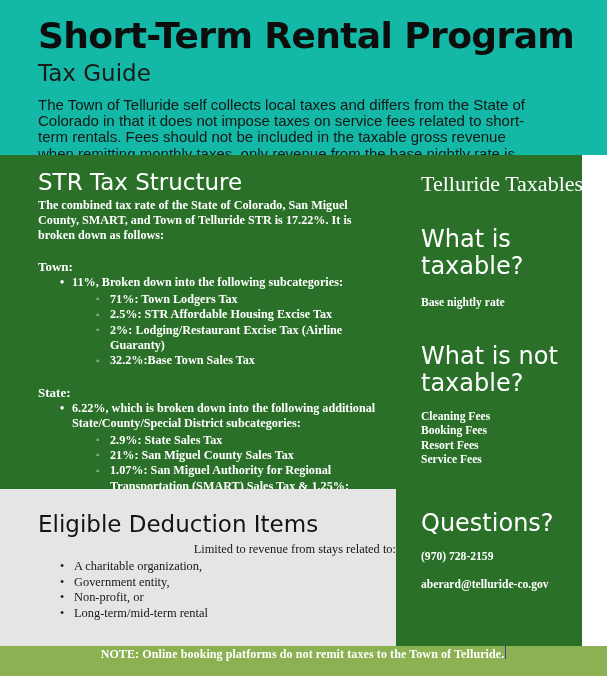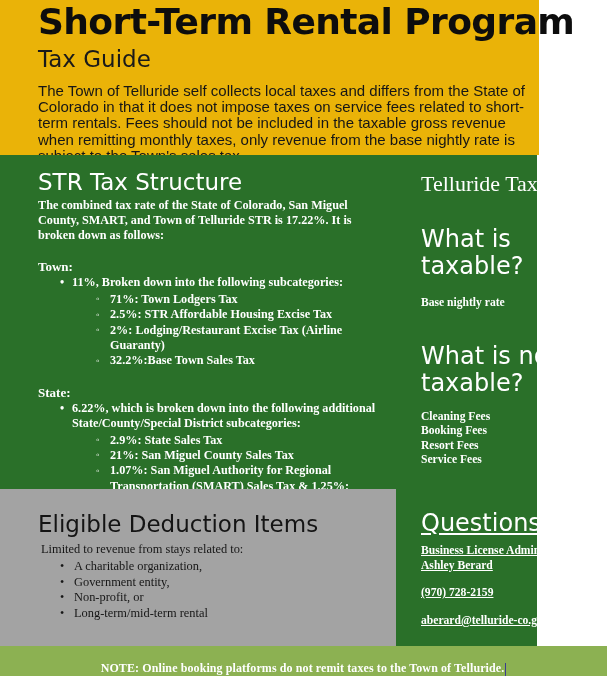--- a/index.html
+++ b/index.html
@@ -22,24 +22,24 @@
     width: 607px;
     height: 676px;
     background: #ffffff;
     overflow: hidden;
   }
 
   
   #header {
     position: absolute;
     left: 0; top: 0;
-    width: 539px;
+    width: 607px;
     height: 155px;
-    background: #eab308;
-    padding: 0 38px;
+    background: #14b8a6;
+    padding: 14px 38px;
   }
 
   #poster-title {
     font-family: "DejaVu Sans", sans-serif;
     font-weight: 700;
     font-size: 36px;
     line-height: 40px;
     letter-spacing: -0.6px;
     color: #0d0d0d;
     padding-top: 2px;
@@ -62,21 +62,21 @@
     color: #161616;
     margin-top: 9px;
     width: 504px;
     text-align: left;
   }
 
   
   #green-panel {
     position: absolute;
     left: 0; top: 155px;
-    width: 537px;
+    width: 582px;
     height: 491px;
     background: #2a7029;
   }
 
   
   #left-col {
     position: absolute;
     left: 38px; top: 14px;
     width: 350px;
     color: #ffffff;
@@ -189,58 +189,58 @@
   #what-not-taxable-block { margin-top: 32px; }
   #not-taxable-list { margin-top: 13px; }
   #not-taxable-list .fine { display: block; }
 
   
   #questions-block {
     position: absolute;
     left: 421px; top: 355px;
     width: 180px;
     color: #ffffff;
-    text-decoration: underline;
   }
   #questions-heading {
     font-family: "DejaVu Sans", sans-serif;
     font-weight: 400;
     font-size: 24px;
     line-height: 27px;
     color: #ffffff;
   }
   #contact-name { margin-top: 7px; }
   #contact-phone { margin-top: 13px; }
   #contact-email { margin-top: 13px; }
 
   
   #deduction-card {
     position: absolute;
     left: 0; top: 489px;
     width: 396px;
     height: 157px;
-    background: #a3a3a3;
+    background: #e5e5e5;
     padding: 22px 0 0 38px;
   }
 
   #deduction-heading {
     font-family: "DejaVu Sans", sans-serif;
     font-weight: 400;
     font-size: 23px;
     line-height: 27px;
     color: #141414;
   }
 
   #deduction-sub {
     font-family: "Liberation Serif", serif;
     font-size: 12.4px;
     line-height: 16px;
     color: #161616;
     margin-top: 3px;
     padding-left: 3px;
+    text-align: right;
   }
 
   ul#deduction-list {
     list-style: none;
     margin: 2px 0 0 0;
     padding: 0 0 0 22px;
   }
   ul#deduction-list > li {
     position: relative;
     font-family: "Liberation Serif", serif;
@@ -258,21 +258,21 @@
   }
 
   
   #footer-bar {
     position: absolute;
     left: 0; top: 646px;
     width: 607px;
     height: 30px;
     background: #8cb152;
     display: flex;
-    align-items: flex-end;
+    align-items: flex-start;
     justify-content: center;
   }
   #footer-note {
     font-family: "Liberation Serif", serif;
     font-weight: 700;
     font-size: 12px;
     line-height: 16px;
     color: #ffffff;
     letter-spacing: 0.1px;
   }
@@ -367,21 +367,20 @@
           <span class="fine">Cleaning Fees</span>
           <span class="fine">Booking Fees</span>
           <span class="fine">Resort Fees</span>
           <span class="fine">Service Fees</span>
         </div>
       </div>
     </div>
 
     <div id="questions-block">
       <div id="questions-heading">Questions?</div>
-      <div id="contact-name" class="fine">Business License Administrator Ashley Berard</div>
       <div id="contact-phone" class="fine">(970) 728-2159</div>
       <div id="contact-email" class="fine">aberard@telluride-co.gov</div>
     </div>
   </div>
 
   <div id="deduction-card">
     <div id="deduction-heading">Eligible Deduction Items</div>
     <div id="deduction-sub">Limited to revenue from stays related to:</div>
     <ul id="deduction-list">
       <li>

